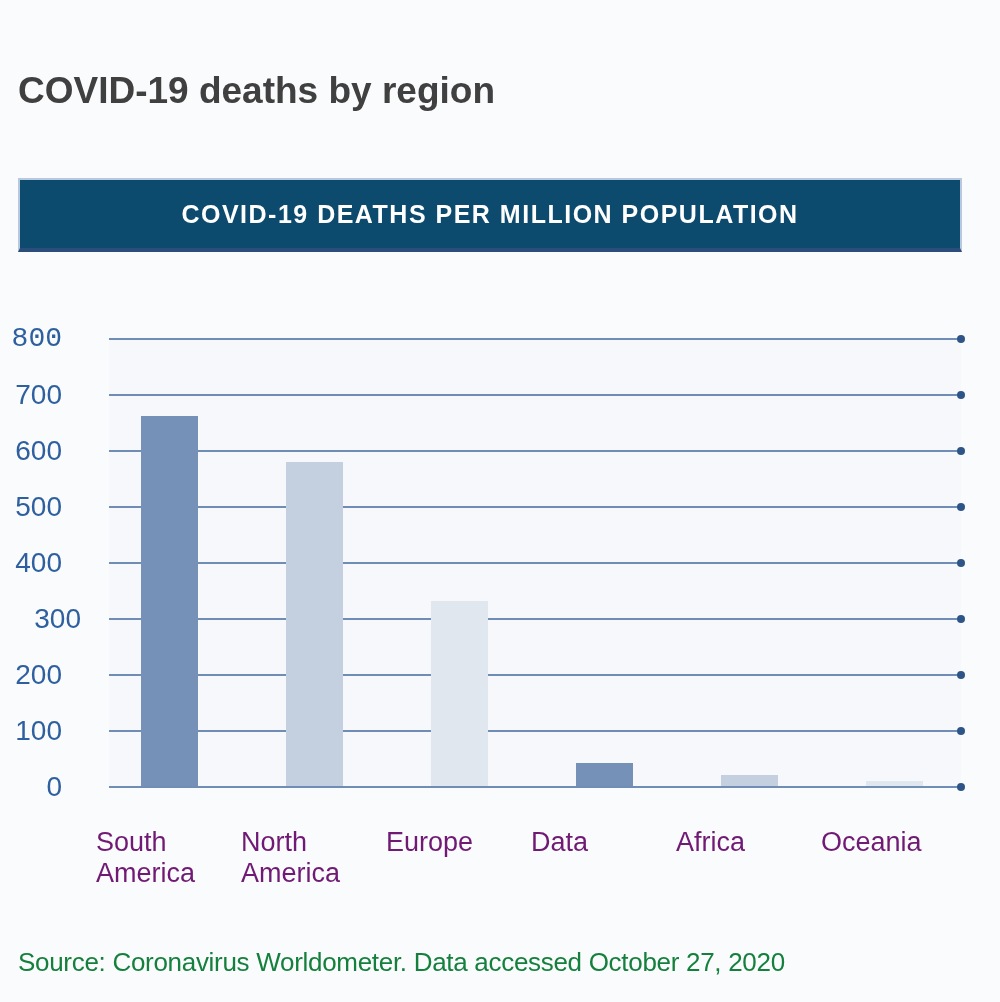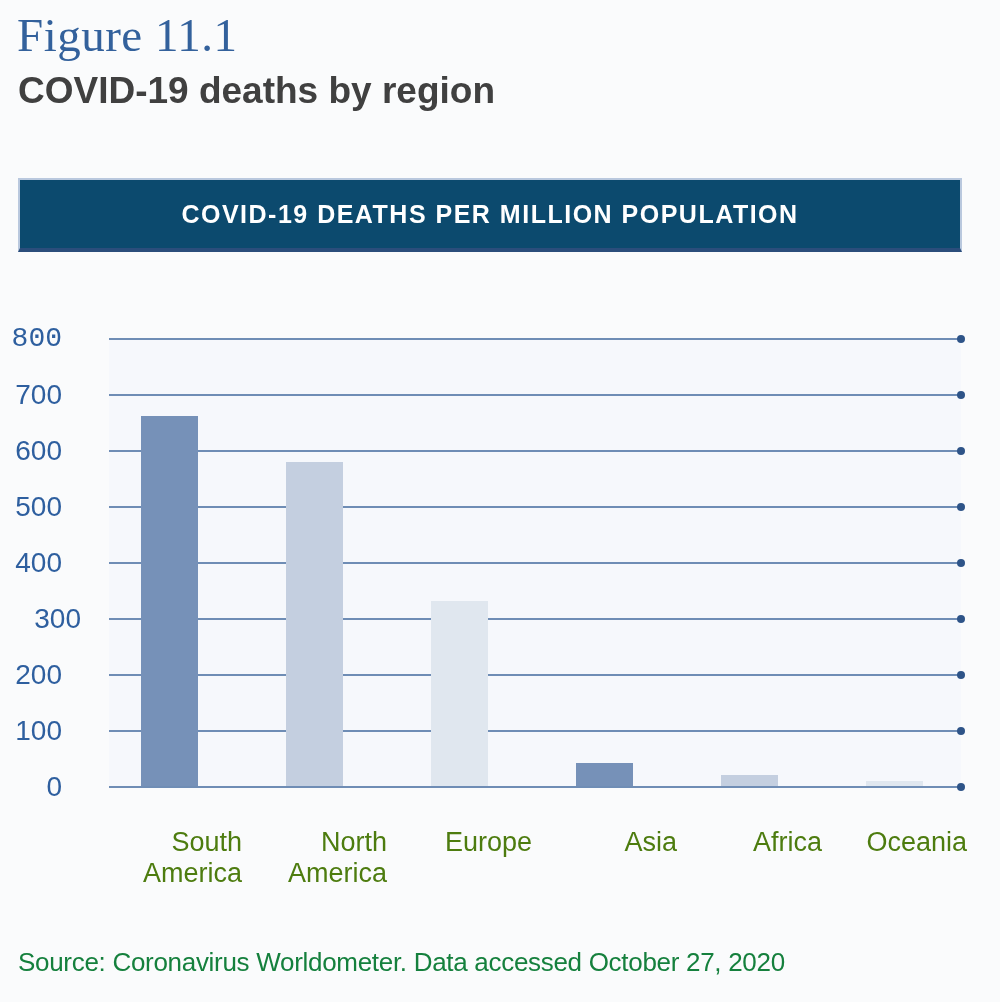--- a/index.html
+++ b/index.html
@@ -103,41 +103,40 @@
   }
   .bar {
     position: absolute;
     width: 57px;
     z-index: 3;
   }
   .xtick {
     position: absolute;
     top: 827px;
     width: 146px;
-    text-align: right;
+    text-align: left;
     font-size: 27px;
     line-height: 31px;
-    color: #4d7c0f;
+    color: #701a75;
     z-index: 5;
   }
   .source-note {
     position: absolute;
     left: 18px;
     top: 947px;
     font-size: 26px;
     letter-spacing: -0.3px;
     color: #15803d;
   }
 </style>
 </head>
 <body>
 
 <div class="page">
 
-  <h1 class="figure-label">Figure 11.1</h1>
 
   <h2 class="figure-subtitle">COVID-19 deaths by region</h2>
 
   <div class="banner">
     <span class="banner-title">COVID-19 DEATHS PER MILLION POPULATION</span>
   </div>
 
   <div class="chart">
     <div class="plot-bg"></div>
     <div id="grid-layer">
@@ -185,21 +184,21 @@
         <div class="bar" style="left: 285.5px; top: 462.2px; height: 324.8px; background: rgb(196, 207, 224);"></div>
         <div class="bar" style="left: 430.5px; top: 600.52px; height: 186.48px; background: rgb(224, 231, 239);"></div>
         <div class="bar" style="left: 575.5px; top: 762.92px; height: 24.08px; background: rgb(118, 145, 184);"></div>
         <div class="bar" style="left: 720.5px; top: 775.24px; height: 11.76px; background: rgb(196, 207, 224);"></div>
         <div class="bar" style="left: 865.5px; top: 780.84px; height: 6.16px; background: rgb(224, 231, 239);"></div>
       </div>
     <div id="xaxis-layer">
         <div class="xtick" style="left: 96px;">South America</div>
         <div class="xtick" style="left: 241px;">North America</div>
         <div class="xtick" style="left: 386px;">Europe</div>
-        <div class="xtick" style="left: 531px;">Asia</div>
+        <div class="xtick" style="left: 531px;">Data</div>
         <div class="xtick" style="left: 676px;">Africa</div>
         <div class="xtick" style="left: 821px;">Oceania</div>
       </div>
   </div>
 
   <div class="source-note">Source: Coronavirus Worldometer. Data accessed October 27, 2020</div>
 
 </div>
 
 </body></html>

